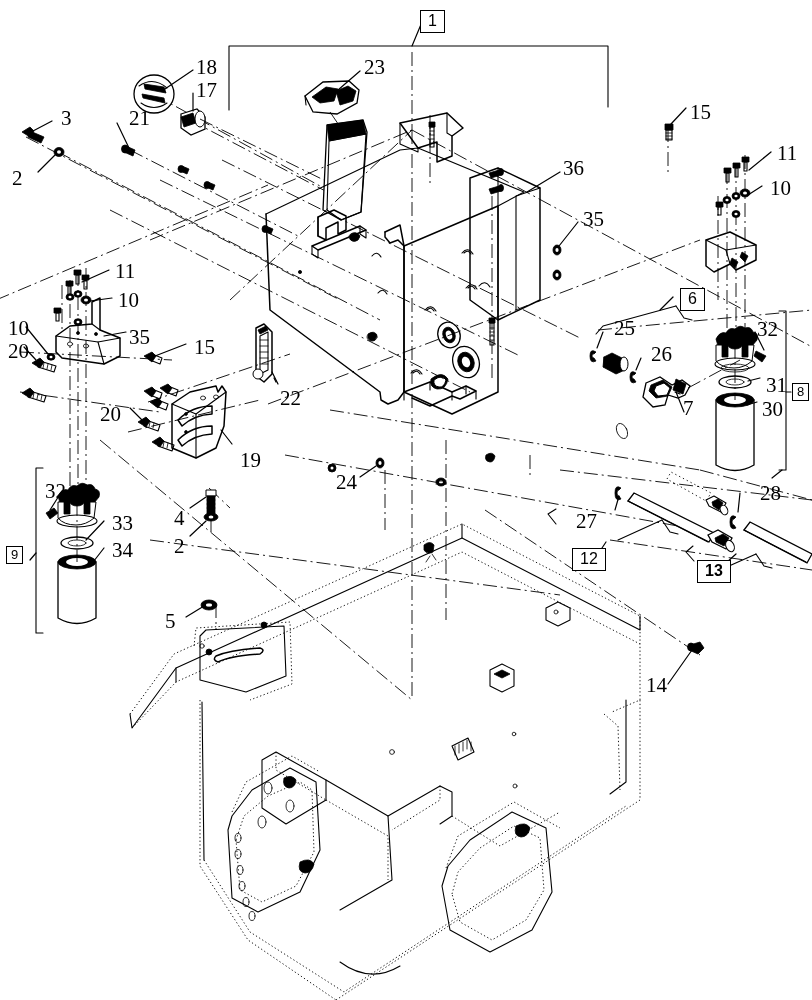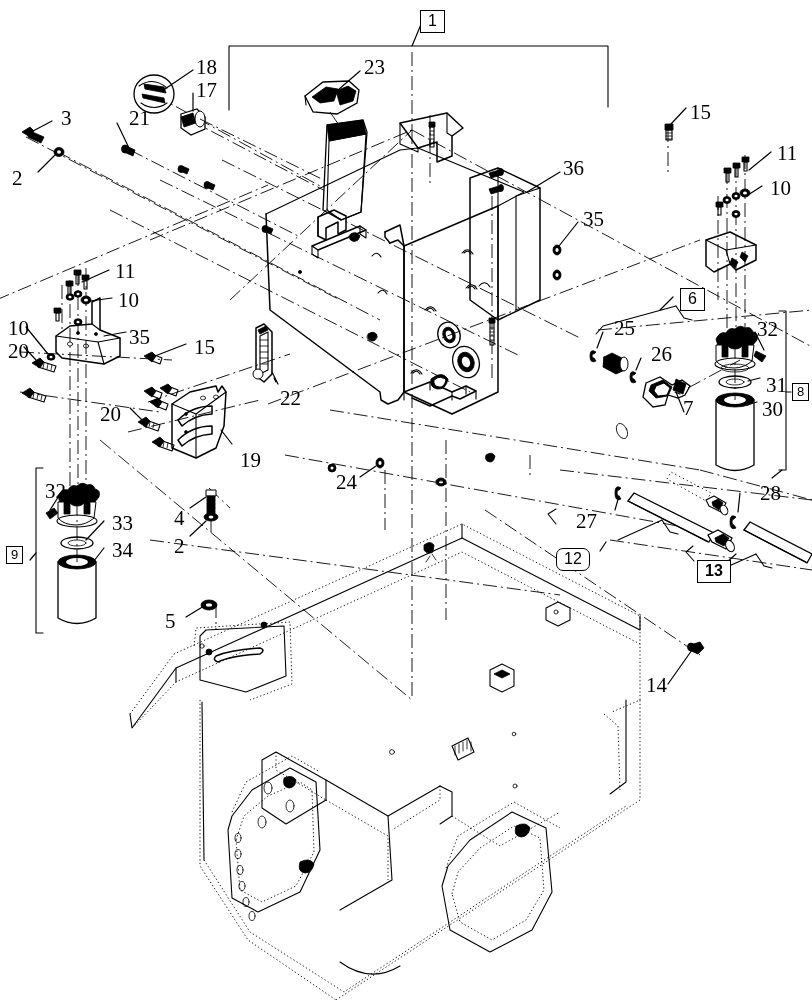--- a/index.html
+++ b/index.html
@@ -681,19 +681,19 @@
   <div class="callout" style="left:336px;top:472px;">24</div>
   <div class="callout" style="left:174px;top:508px;">4</div>
   <div class="callout" style="left:174px;top:536px;">2</div>
   <div class="callout" style="left:45px;top:481px;">32</div>
   <div class="callout" style="left:112px;top:513px;">33</div>
   <div class="callout" style="left:112px;top:540px;">34</div>
   <div class="boxnum small" style="left:6px;top:546px;">9</div>
 
   <div class="callout" style="left:576px;top:511px;">27</div>
   <div class="callout" style="left:760px;top:483px;">28</div>
-  <div class="boxnum" style="left:556px;top:548px;border-radius:7px;">12</div>
+  <div class="boxnum" style="left:572px;top:548px;">12</div>
   <div class="boxnum" style="left:697px;top:560px;font-weight:bold;">13</div>
 
   <div class="callout" style="left:165px;top:611px;">5</div>
   <div class="callout" style="left:646px;top:675px;">14</div>
 
 </div>
 
 </body></html>

